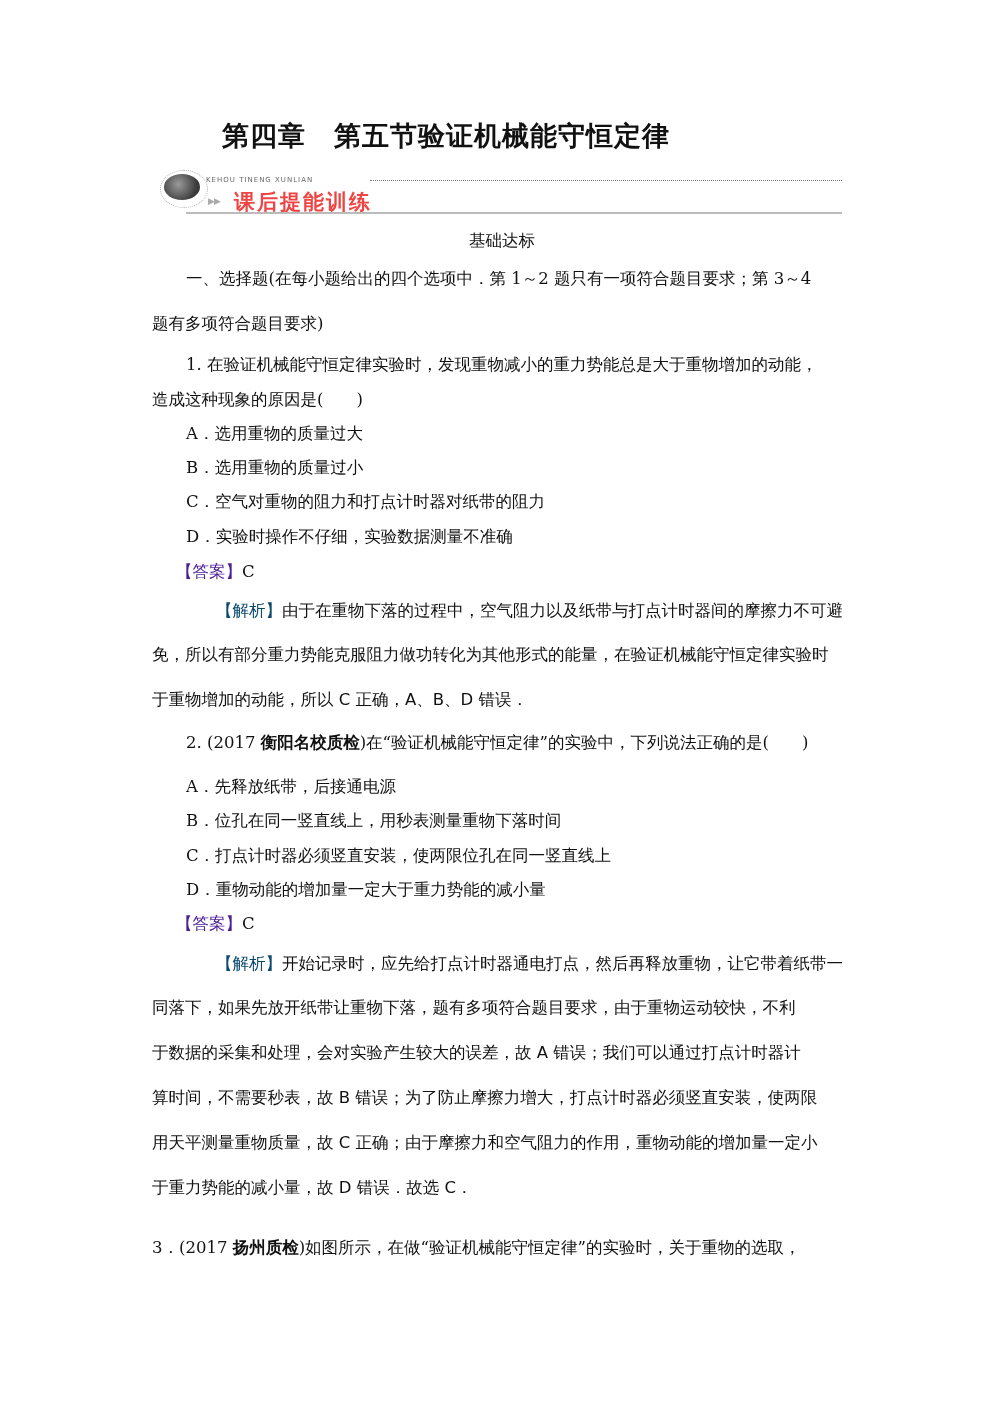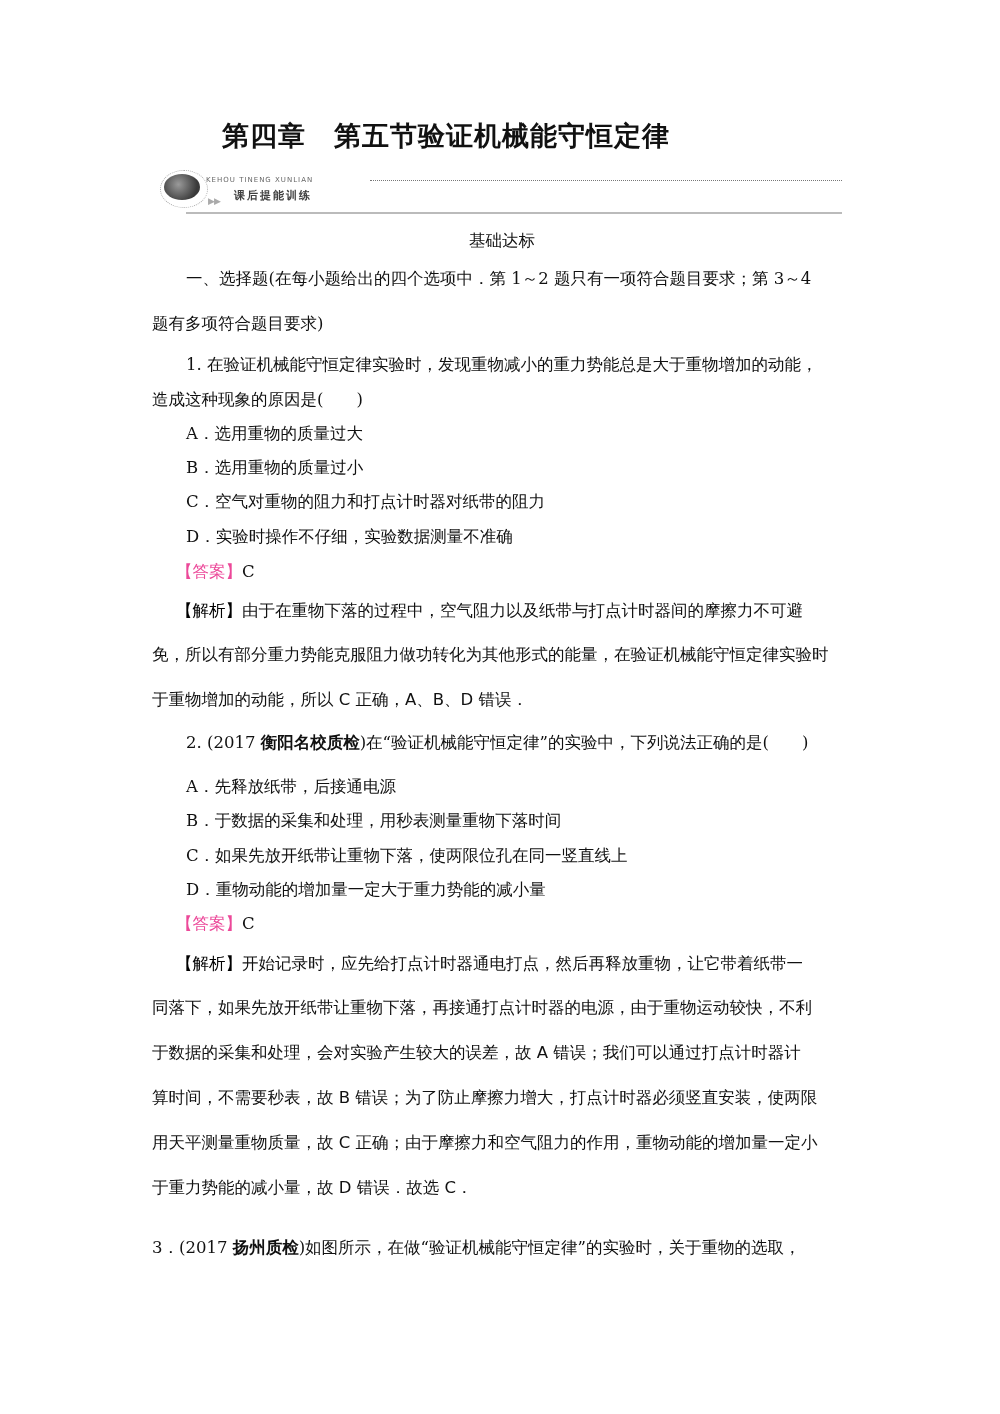--- a/index.html
+++ b/index.html
@@ -11,29 +11,29 @@
   .banner { position: absolute; top: 168px; left: 158px; width: 684px; height: 50px; }
   .banner .orb { position: absolute; left: 6px; top: 6px; width: 36px; height: 26px; border-radius: 50%;
                  background: radial-gradient(circle at 40% 40%, #9a9a9a, #3a3a3a 70%); }
   .banner .orb-ring { position: absolute; left: 2px; top: 2px; width: 46px; height: 36px; border-radius: 50%;
                       border: 1px dotted #aaa; }
   .banner .pinyin { position: absolute; left: 48px; top: 8px; font-family: "DejaVu Sans", sans-serif;
                     font-size: 7px; letter-spacing: 1px; color: #666; }
   .banner .dots { position: absolute; left: 212px; top: 12px; right: 0; border-top: 1px dotted #777; }
   .banner .arrows { position: absolute; left: 50px; top: 28px; font-size: 9px; color: #aaa; letter-spacing: -1px; }
   .banner .label { position: absolute; left: 76px; top: 20px; font-family: "DejaVu Sans", sans-serif;
-                   font-weight: bold; font-size: 11px; letter-spacing: 2px; color: #404040; }
+                   font-weight: bold; font-size: 21px; letter-spacing: 2px; color: #ef4444; }
   .banner .rule { position: absolute; left: 28px; right: 0; top: 44px; border-top: 2px solid #bbb; }
 
   .content { position: absolute; left: 152px; width: 700px; font-size: 16.5px; }
   .p { position: absolute; left: 0; width: 700px; white-space: nowrap; }
   .indent { padding-left: 34px; }
   .center { text-align: center; width: 700px; }
-  .ans { color: #ec4899; }
-  .ana { color: #000000; }
+  .ans { color: #4c1d95; }
+  .ana { color: #0c4a6e; margin-left: 40px; }
   .sans { font-family: "DejaVu Sans", "Liberation Sans", sans-serif; }
 </style>
 </head>
 <body>
 
 <div class="title">第四章　第五节验证机械能守恒定律</div>
 
 <div class="banner">
   <div class="orb-ring"></div>
   <div class="orb"></div>
@@ -61,30 +61,30 @@
   <div class="p sans" style="top:600px; padding-left:24px;">
     <span class="ana">【解析】</span><span>由于在重物下落的过程中，空气阻力以及纸带与打点计时器间的摩擦力不可避</span>
   </div>
   <div class="p sans" style="top:644px;">免，所以有部分重力势能克服阻力做功转化为其他形式的能量，在验证机械能守恒定律实验时</div>
   <div class="p sans" style="top:689px;">于重物增加的动能，所以 C 正确，A、B、D 错误．</div>
 
   <div class="p indent" style="top:732px;">
     <span>2. (2017 </span><span class="sans" style="font-weight:bold;">衡阳名校质检</span><span>)在“验证机械能守恒定律”的实验中，下列说法正确的是(　　)</span>
   </div>
   <div class="p indent" style="top:776px;">A．先释放纸带，后接通电源</div>
-  <div class="p indent" style="top:810px;">B．于数据的采集和处理，用秒表测量重物下落时间</div>
-  <div class="p indent" style="top:845px;">C．如果先放开纸带让重物下落，使两限位孔在同一竖直线上</div>
+  <div class="p indent" style="top:810px;">B．位孔在同一竖直线上，用秒表测量重物下落时间</div>
+  <div class="p indent" style="top:845px;">C．打点计时器必须竖直安装，使两限位孔在同一竖直线上</div>
   <div class="p indent" style="top:879px;">D．重物动能的增加量一定大于重力势能的减小量</div>
   <div class="p" style="top:913px; padding-left:24px;">
     <span class="ans sans">【答案】</span><span>C</span>
   </div>
   <div class="p sans" style="top:953px; padding-left:24px;font-family:Liberation Mono, monospace;">
     <span class="ana">【解析】</span><span>开始记录时，应先给打点计时器通电打点，然后再释放重物，让它带着纸带一</span>
   </div>
-  <div class="p sans" style="top:997px;">同落下，如果先放开纸带让重物下落，再接通打点计时器的电源，由于重物运动较快，不利</div>
+  <div class="p sans" style="top:997px;">同落下，如果先放开纸带让重物下落，题有多项符合题目要求，由于重物运动较快，不利</div>
   <div class="p sans" style="top:1042px;">于数据的采集和处理，会对实验产生较大的误差，故 A 错误；我们可以通过打点计时器计</div>
   <div class="p sans" style="top:1087px;">算时间，不需要秒表，故 B 错误；为了防止摩擦力增大，打点计时器必须竖直安装，使两限</div>
   <div class="p sans" style="top:1132px;">用天平测量重物质量，故 C 正确；由于摩擦力和空气阻力的作用，重物动能的增加量一定小</div>
   <div class="p sans" style="top:1177px;">于重力势能的减小量，故 D 错误．故选 C．</div>
 
   <div class="p" style="top:1237px;">
     <span>3．(2017 </span><span class="sans" style="font-weight:bold;">扬州质检</span><span>)如图所示，在做“验证机械能守恒定律”的实验时，关于重物的选取，</span>
   </div>
 </div>
 

